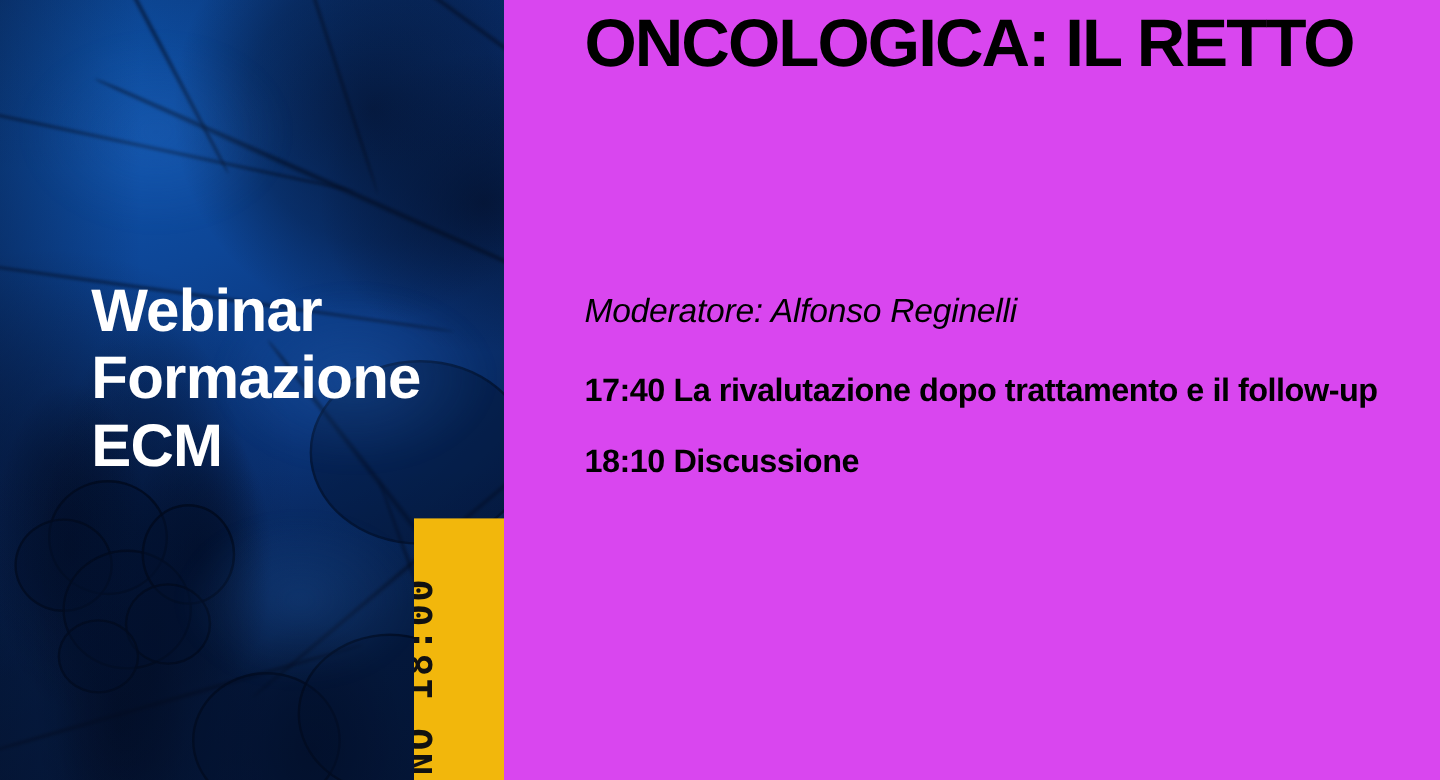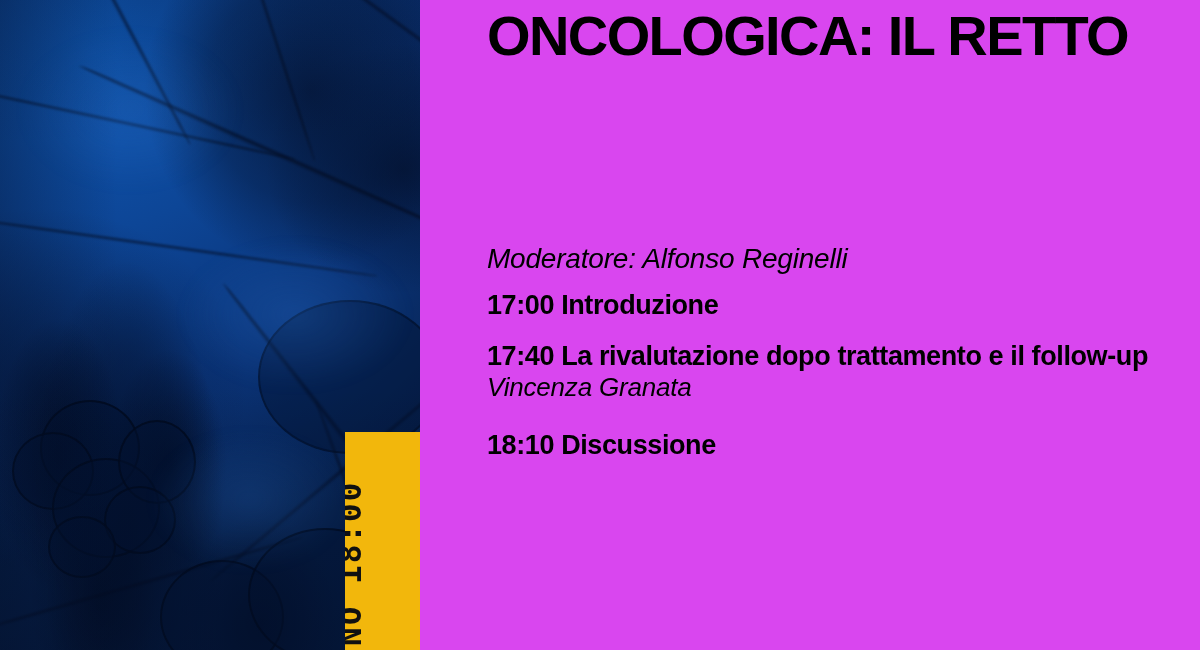--- a/index.html
+++ b/index.html
@@ -226,48 +226,46 @@
     <div class="blobring" style="left:160px; top:560px; width:120px; height:110px;"></div>
     <div class="blobring" style="left:248px; top:528px; width:150px; height:130px;"></div>
     <div class="blobring" style="left:258px; top:300px; width:180px; height:150px; border-color:rgba(2,10,28,0.45);"></div>
 
     <div class="sheen" style="left:20px; top:30px; width:220px; height:160px;"></div>
     <div class="sheen" style="left:180px; top:240px; width:230px; height:150px;"></div>
     <div class="sheen" style="left:150px; top:430px; width:200px; height:140px;"></div>
 
     <div class="vignette"></div>
 
+    <div id="webinar-title">Webinar
+Formazione
+ECM</div>
   </div>
 
   <div id="date-band">
     <div id="date-band-inner">
       <span id="date-band-label">NO 18:00</span>
     </div>
   </div>
 
   <div id="content">
 
     <div id="title-block">DELLA STADIAZIONE
 ONCOLOGICA: IL RETTO</div>
 
     <div id="moderator">Moderatore: Alfonso Reginelli</div>
 
     <div id="agenda">
 
-      <div class="agenda-item">
-        <div class="agenda-head">17:00 Introduzione</div>
-
-      </div>
 
       <div class="agenda-item">
       </div>
 
       <div class="agenda-item gap">
         <div class="agenda-head">17:40 La rivalutazione dopo trattamento e il follow-up</div>
-        <div class="agenda-speaker">Vincenza Granata</div>
       </div>
 
       <div class="agenda-item">
         <div class="agenda-head">18:10 Discussione</div>
 
       </div>
 
     </div>
   </div>
 </div>

